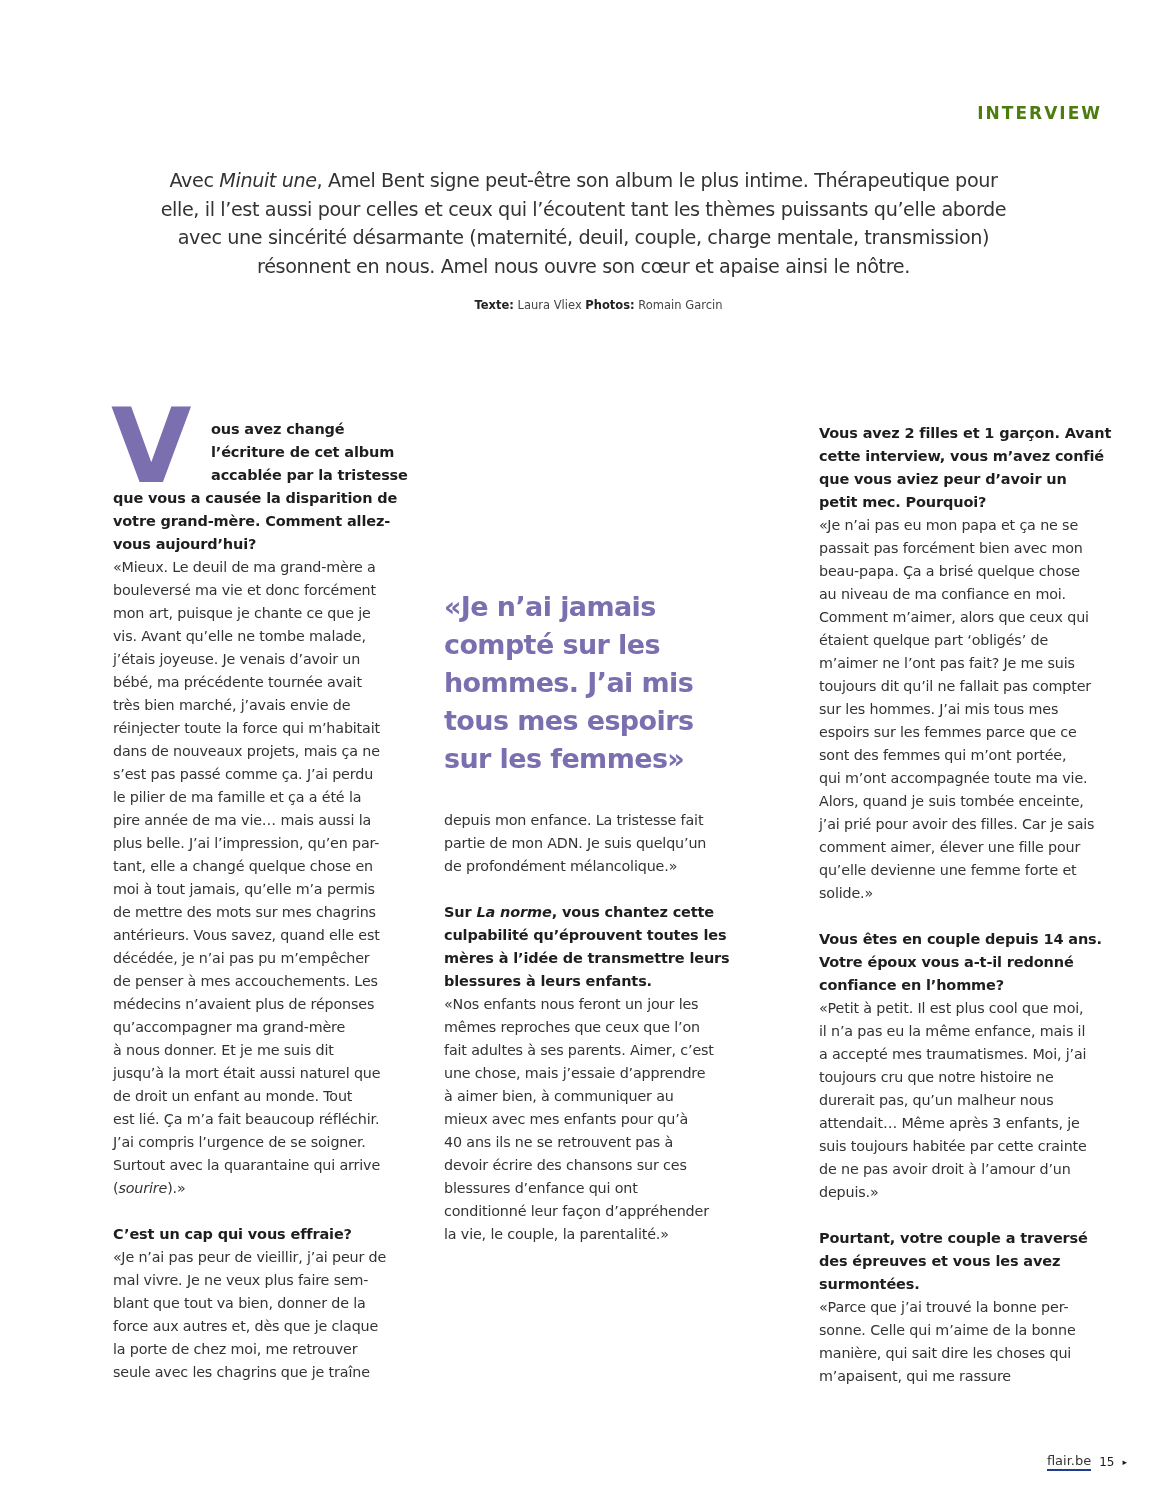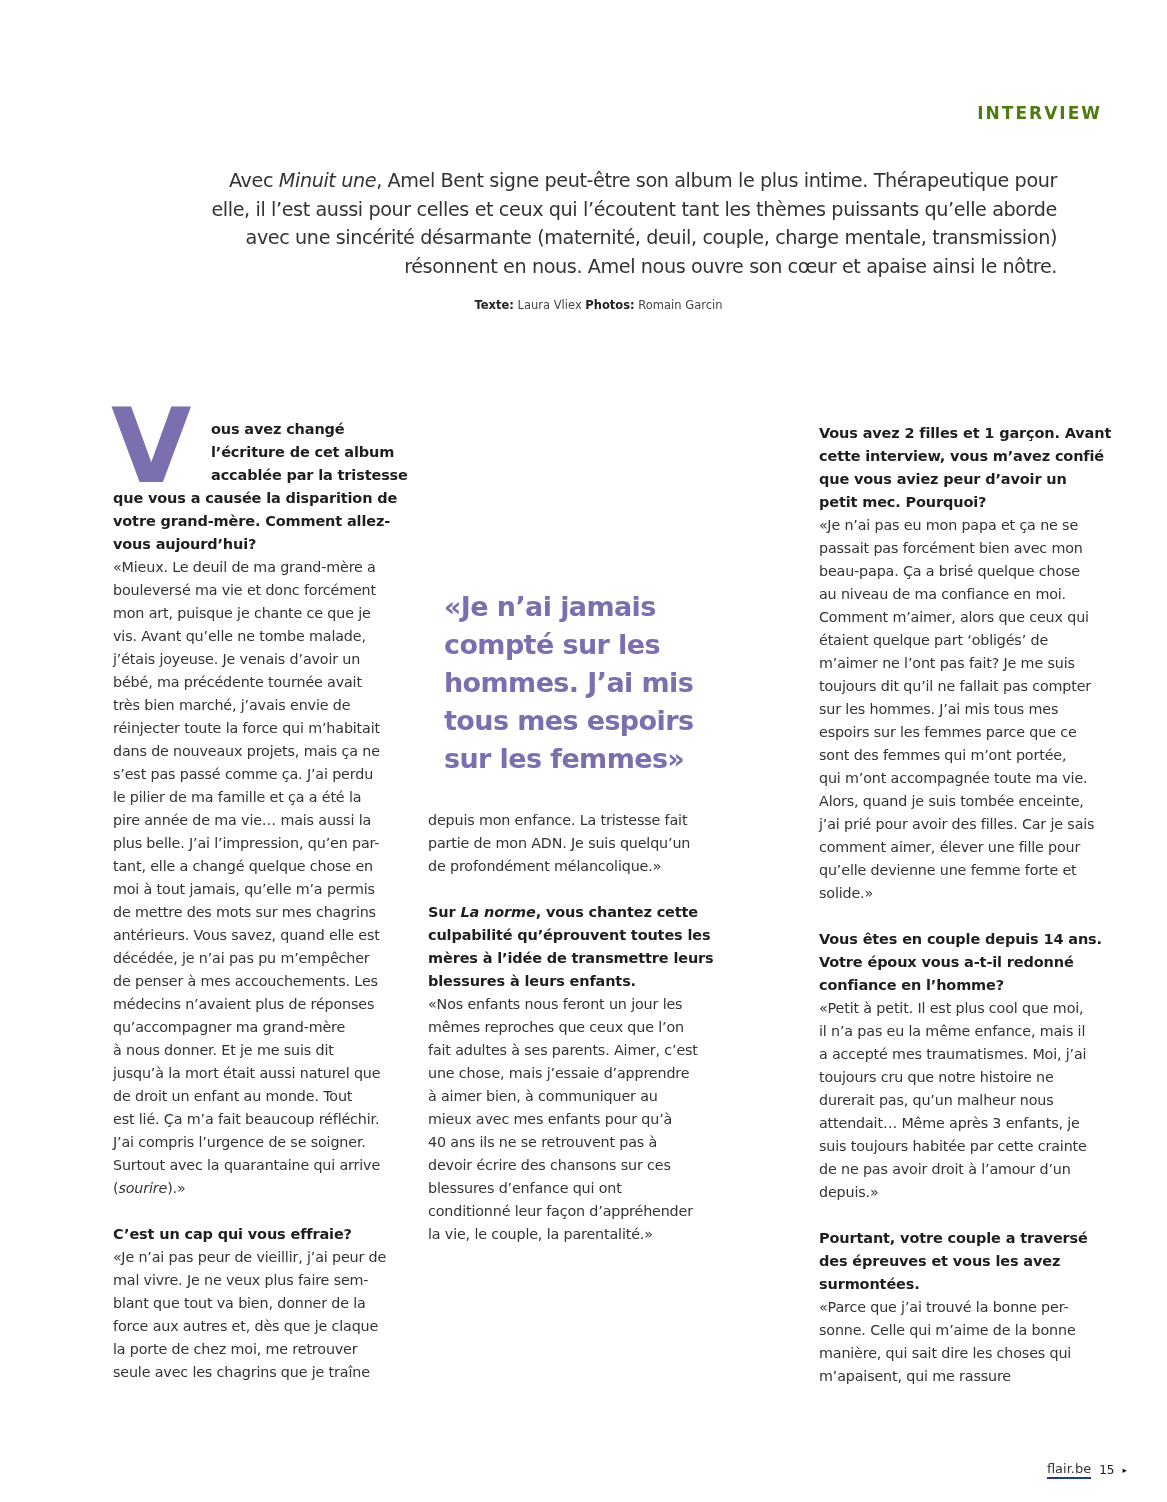--- a/index.html
+++ b/index.html
@@ -1,42 +1,42 @@
 <!DOCTYPE html>
 <html><head>
 <meta charset="utf-8">
 <style>
   html, body { margin: 0; padding: 0; background: #ffffff; }
   body { width: 1167px; height: 1502px; position: relative; overflow: hidden;
          font-family: "DejaVu Sans", sans-serif; color: #2a2a2a; }
   .section-label { position: absolute; top: 70px; right: 65px; font-family: "DejaVu Sans", sans-serif;
          font-weight: bold; font-size: 17px; letter-spacing: 2px; color: #4d7c0f; margin-top: 33px; }
-  .intro { position: absolute; top: 167px; left: 110px; width: 947px; text-align: right;
+  .intro { position: absolute; top: 167px; left: 110px; width: 947px; text-align: center;
          font-family: "DejaVu Sans", sans-serif; font-size: 19.2px; line-height: 28.5px; color: #333;
          letter-spacing: -0.4px; }
   .intro em { font-style: italic; }
   .credits { position: absolute; top: 298px; left: 0; width: 1197px; text-align: center;
          font-size: 11.5px; color: #444; }
   .credits b { font-weight: bold; color: #222; }
   .col { position: absolute; font-family: "DejaVu Sans", sans-serif; font-size: 14.3px;
          line-height: 23px; color: #333; letter-spacing: -0.15px; }
   .col1 { left: 113px; top: 418px; width: 310px; }
-  .col2 { left: 428px; top: 809px; width: 312px; }
+  .col2 { left: 444px; top: 809px; width: 312px; }
   .col3 { left: 775px; top: 422px; width: 312px; margin-left: 44px; }
   .q { font-weight: bold; color: #1e1e1e; font-size: 14.5px; }
   .gap { height: 23px; }
   .line { white-space: nowrap; display: block; }
   .dropcap-wrap { position: relative; }
   .dropcap { position: absolute; left: -2px; top: -24px; font-family: "DejaVu Sans", sans-serif;
          font-weight: bold; font-size: 104px; line-height: 104px; color: #7b6fb0; }
   .indent { padding-left: 98px; }
   .pullquote { position: absolute; left: 444px; top: 588px; width: 312px; 
          font-family: "DejaVu Sans", sans-serif; font-weight: bold; font-size: 27px; line-height: 38px;
          color: #7b6fb0; letter-spacing: -0.6px; }
-  .footer { position: absolute; top: 1453px; right: 40px; display: flex; align-items: center; gap: 8px; margin-top: 8px; }
+  .footer { position: absolute; top: 1453px; right: 40px; display: flex; align-items: center; gap: 8px; }
   .site { font-size: 13px; color: #333; border-bottom: 2px solid #1e3b8c; padding-bottom: 1px; }
   .pagenum { font-size: 12px; color: #1a1a1a; font-weight: normal; }
   .arrow { font-size: 9px; color: #1a1a1a; }
 </style>
 </head>
 <body>
 
 <div class="section-label">INTERVIEW</div>
 
 <div class="intro">

